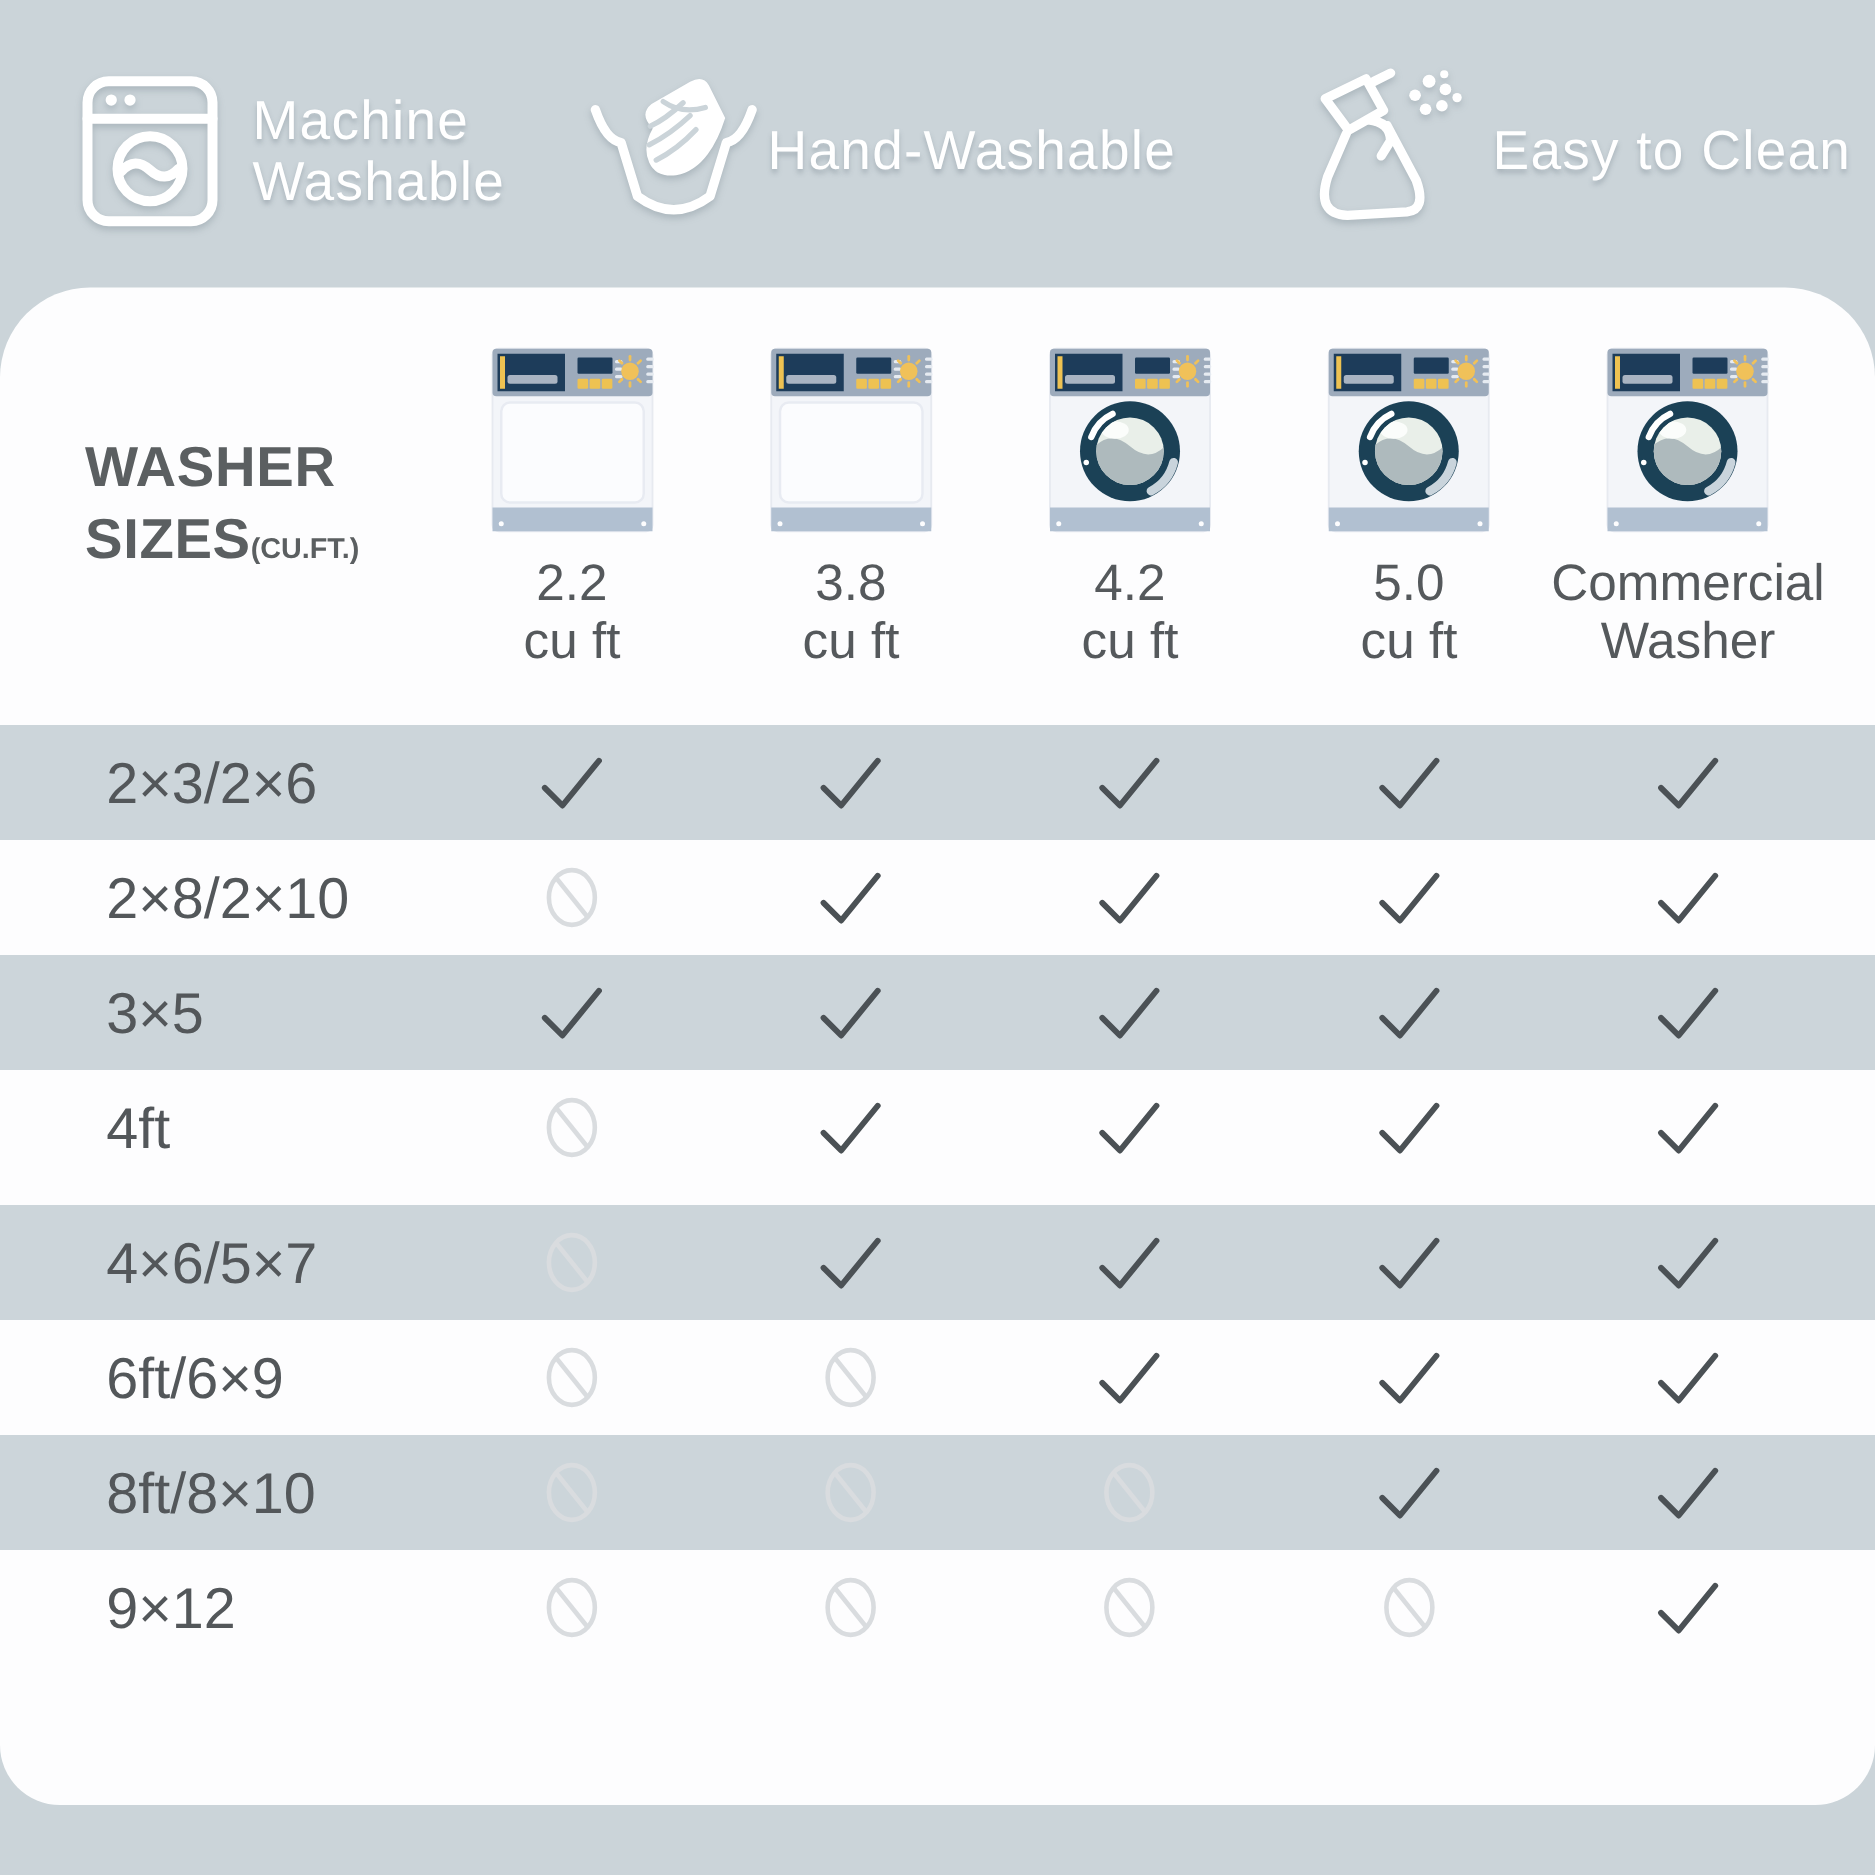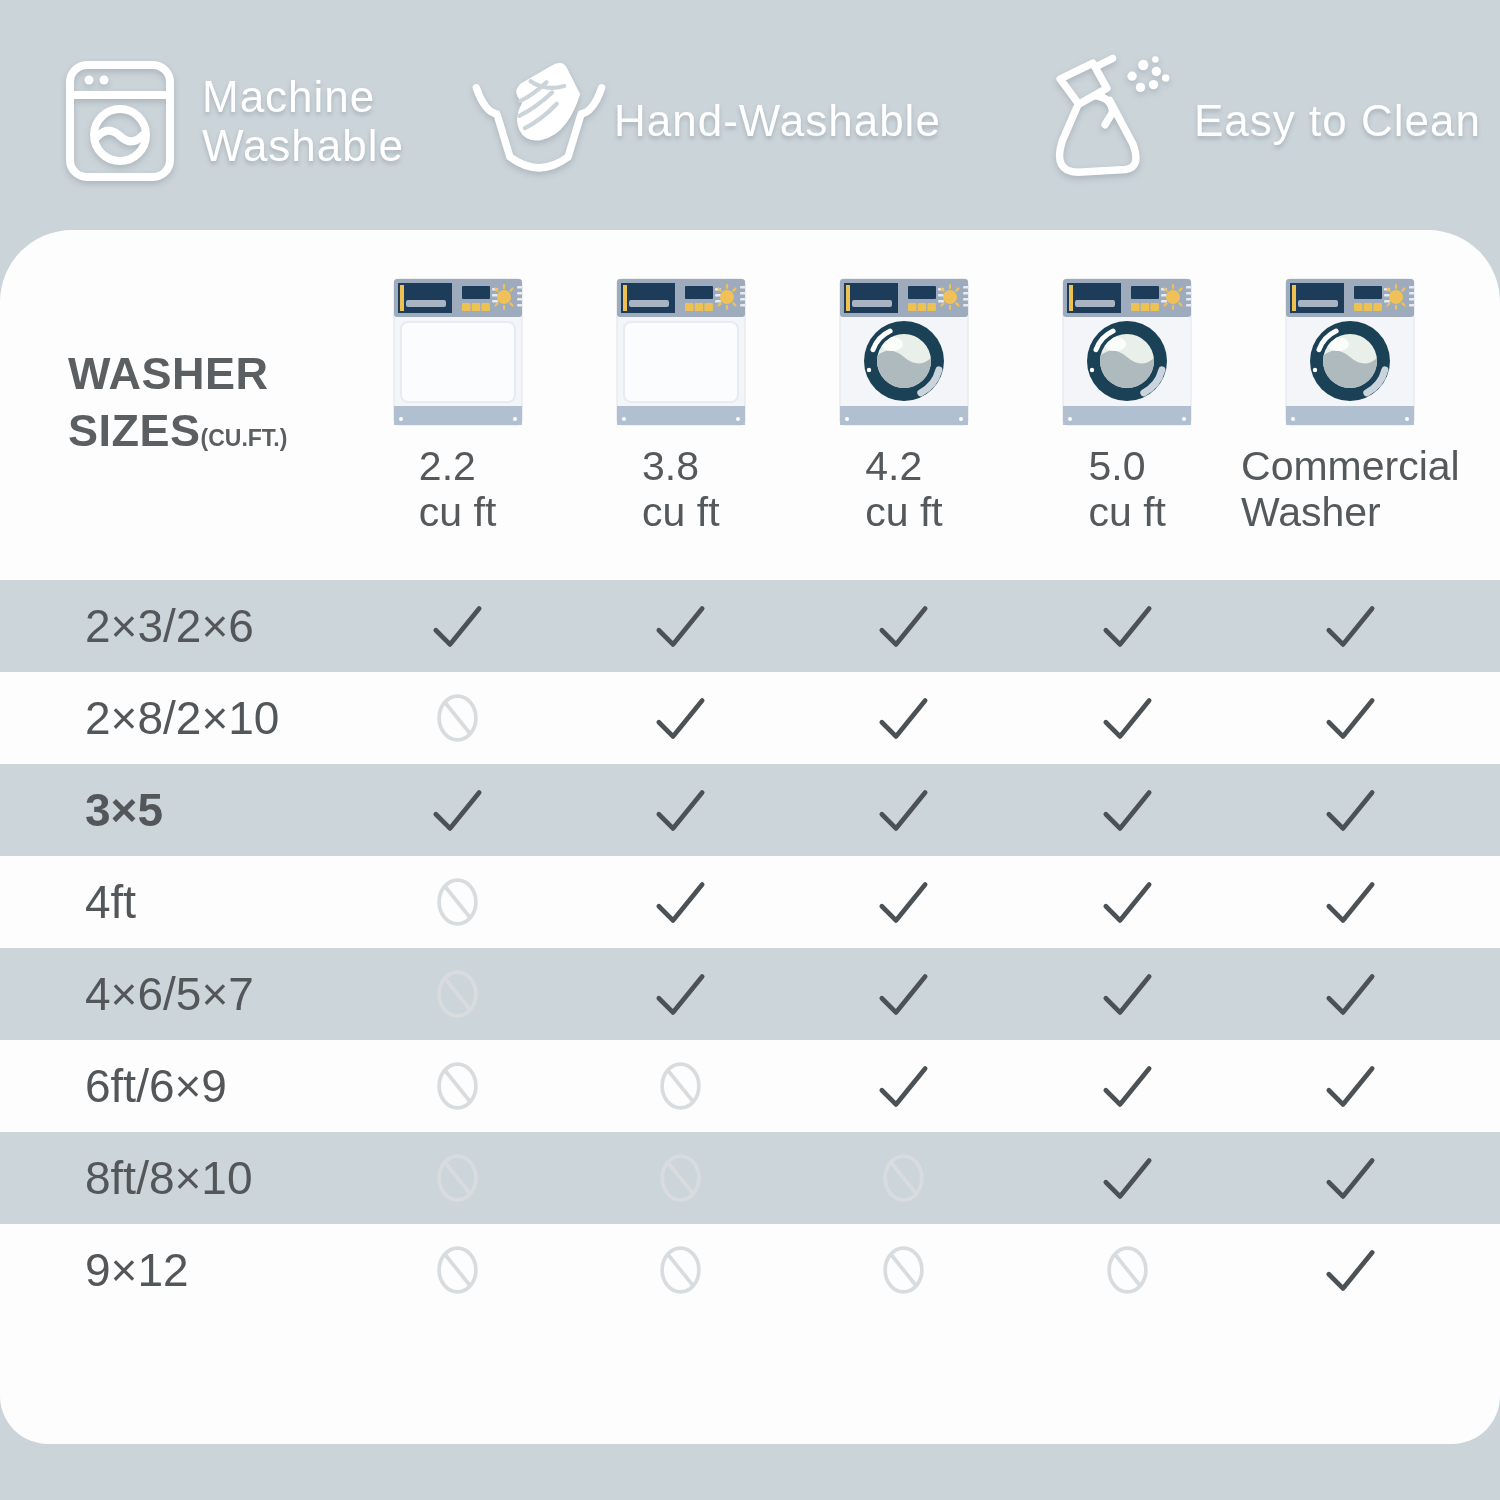--- a/index.html
+++ b/index.html
@@ -28,21 +28,21 @@
   .washer-header {
     height:350px; display:grid; grid-template-columns:346px 1fr 1fr 1fr 1fr 1fr;
     padding-right:38px; align-items:end;
   }
   .table-title {
     padding-left:68px; padding-bottom:120px; color:#5b5f61; font-weight:bold;
     font-size:45px; line-height:1.28; letter-spacing:0.5px; white-space:nowrap;
   }
   .table-title .suffix { font-size:23px; letter-spacing:0; }
   .col-head { display:flex; flex-direction:column; align-items:center; justify-content:flex-end; padding-bottom:44px; }
-  .col-label { margin-top:12px; font-size:41px; color:#55595c; line-height:1.14; white-space:nowrap; }
+  .col-label { margin-top:12px; text-align:center; font-size:41px; color:#55595c; line-height:1.14; white-space:nowrap; }
   
   .trow {
     height:92px; display:grid; grid-template-columns:346px 1fr 1fr 1fr 1fr 1fr;
     align-items:center; padding-right:38px;
   }
   .row-label { padding-left:85px; font-size:46px; color:#53575a; white-space:nowrap; }
   .cell { display:flex; justify-content:center; align-items:center; }
 </style>
 </head>
 <body>
@@ -385,21 +385,21 @@
             <svg viewBox="0 0 60 52" width="57" height="49">
               <path d="M7 30 L22 45 L53 7" fill="none" stroke="#4b5155" stroke-width="5" stroke-linecap="round" stroke-linejoin="round"></path>
             </svg>
           </div>
           <div class="cell">
             <svg viewBox="0 0 60 52" width="57" height="49">
               <path d="M7 30 L22 45 L53 7" fill="none" stroke="#4b5155" stroke-width="5" stroke-linecap="round" stroke-linejoin="round"></path>
             </svg>
           </div>
         </div>
-        <div class="trow" style="background: rgb(204, 213, 218); font-weight: bold;">
+        <div class="trow" style="background: rgb(204, 213, 218);">
           <div class="row-label">3×5</div>
           <div class="cell">
             <svg viewBox="0 0 60 52" width="57" height="49">
               <path d="M7 30 L22 45 L53 7" fill="none" stroke="#4b5155" stroke-width="5" stroke-linecap="round" stroke-linejoin="round"></path>
             </svg>
           </div>
           <div class="cell">
             <svg viewBox="0 0 60 52" width="57" height="49">
               <path d="M7 30 L22 45 L53 7" fill="none" stroke="#4b5155" stroke-width="5" stroke-linecap="round" stroke-linejoin="round"></path>
             </svg>
@@ -442,21 +442,21 @@
             <svg viewBox="0 0 60 52" width="57" height="49">
               <path d="M7 30 L22 45 L53 7" fill="none" stroke="#4b5155" stroke-width="5" stroke-linecap="round" stroke-linejoin="round"></path>
             </svg>
           </div>
           <div class="cell">
             <svg viewBox="0 0 60 52" width="57" height="49">
               <path d="M7 30 L22 45 L53 7" fill="none" stroke="#4b5155" stroke-width="5" stroke-linecap="round" stroke-linejoin="round"></path>
             </svg>
           </div>
         </div>
-        <div class="trow" style="background: rgb(204, 213, 218);">
+        <div class="trow" style="background: rgb(204, 213, 218); margin-top: 16px;">
           <div class="row-label">4×6/5×7</div>
           <div class="cell">
             <svg viewBox="0 0 56 60" width="49" height="54">
               <ellipse cx="28" cy="30" rx="21" ry="25" fill="none" stroke="#d9dcdf" stroke-width="4.2"></ellipse>
               <line x1="13.5" y1="12" x2="42.5" y2="48" stroke="#d9dcdf" stroke-width="4.2"></line>
             </svg>
           </div>
           <div class="cell">
             <svg viewBox="0 0 60 52" width="57" height="49">
               <path d="M7 30 L22 45 L53 7" fill="none" stroke="#4b5155" stroke-width="5" stroke-linecap="round" stroke-linejoin="round"></path>

